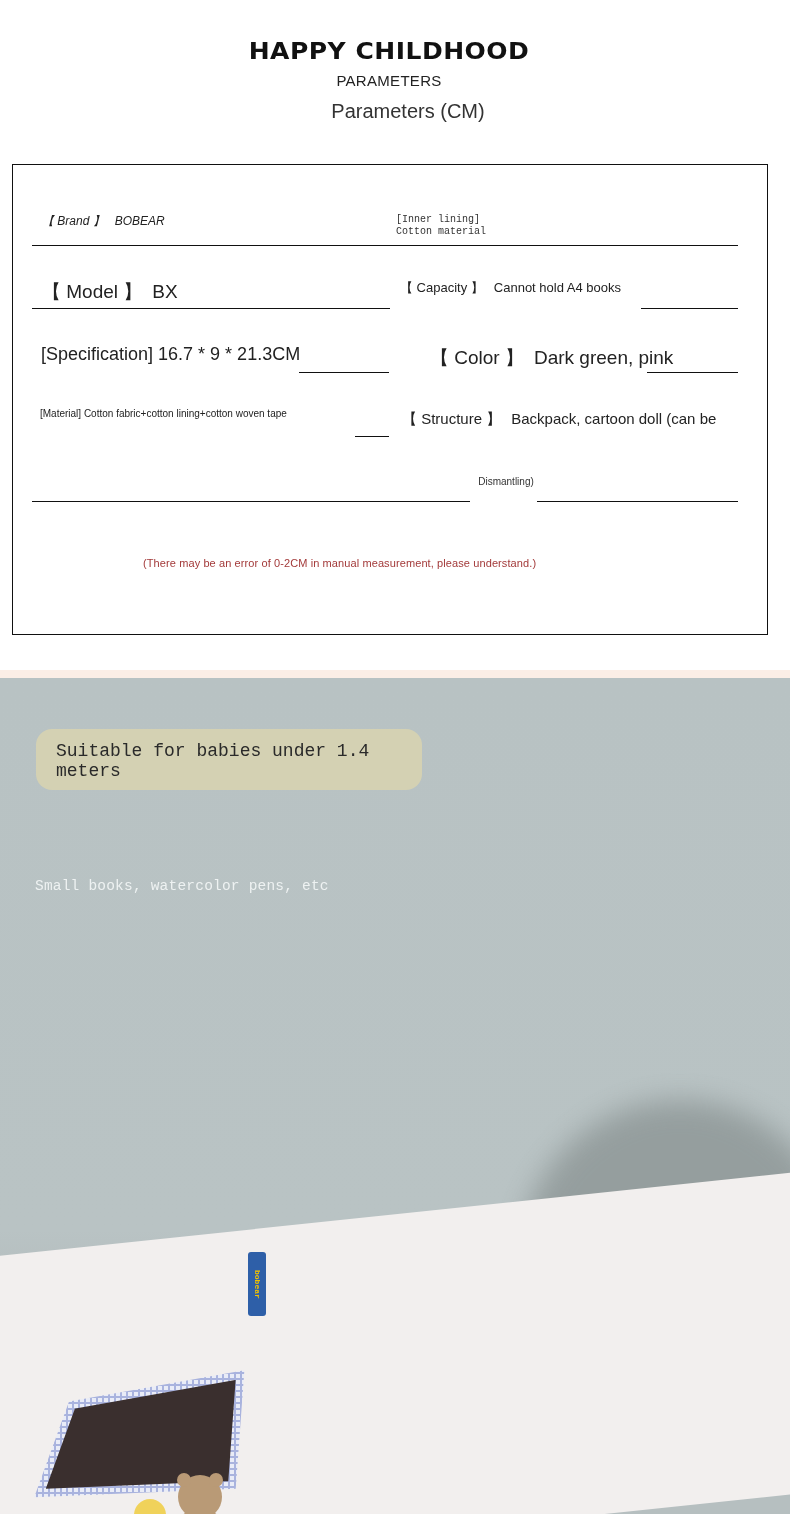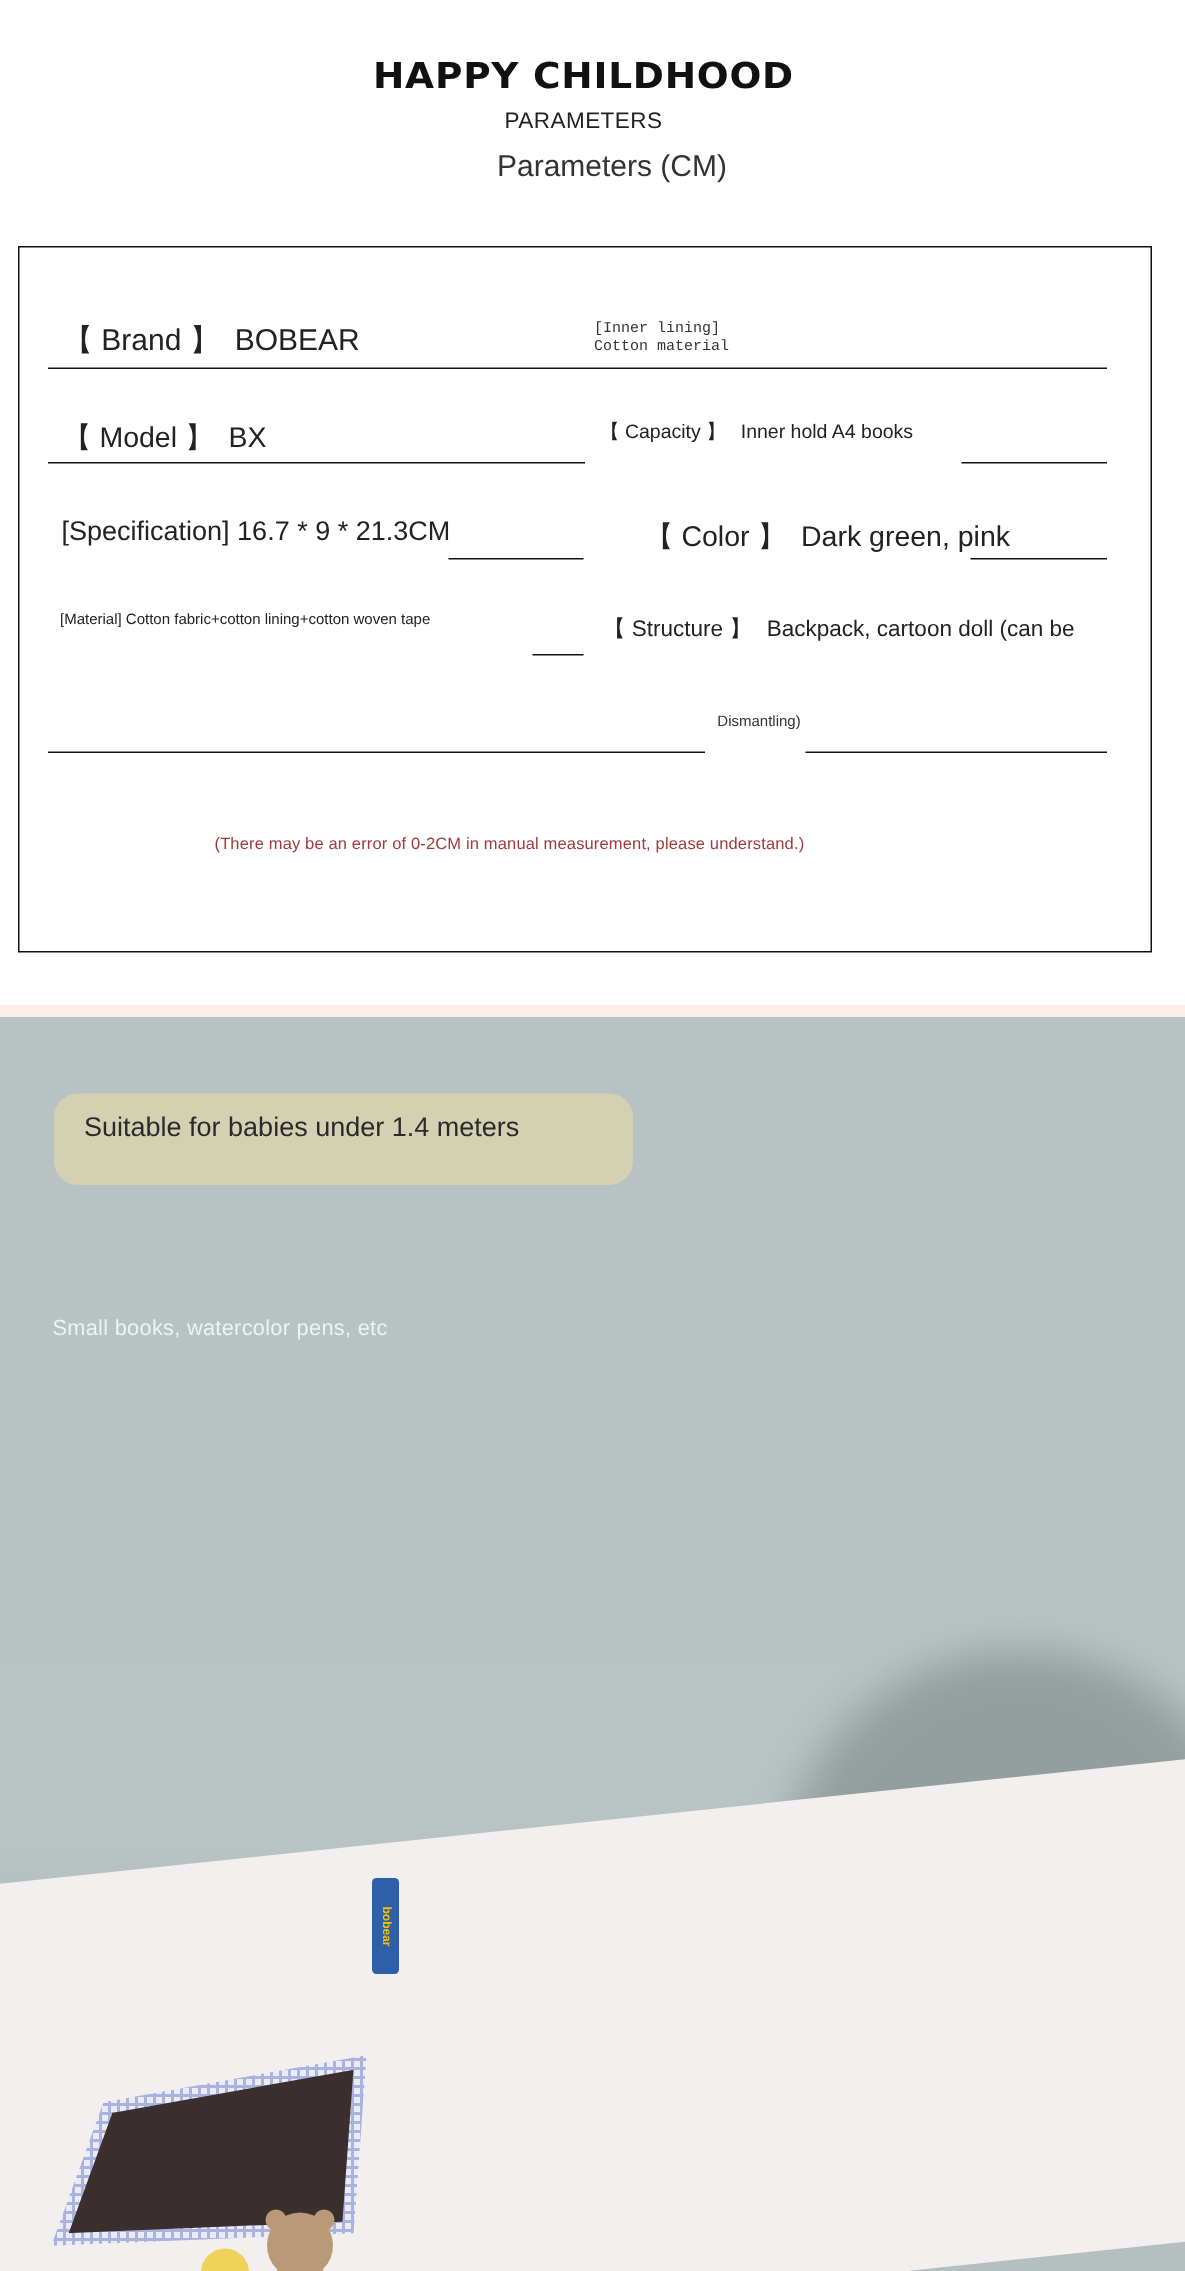--- a/index.html
+++ b/index.html
@@ -33,20 +33,21 @@
   .note {
     position: absolute; left: 143px; top: 557px; font-size: 11px; color: #a33a3a;
     letter-spacing: 0.1px;
   }
 
   
   .photo {
     position: absolute; left: 0; top: 670px; width: 790px; height: 844px;
     background: linear-gradient(#fbeee6 0px, #fbeee6 8px, #b8c2c3 8px, #b9c3c4 560px, #b6bfc0 600px);
     overflow: hidden;
+    font-family: Liberation Mono, monospace;
   }
   .floor {
     position: absolute; left: -40px; top: 590px; width: 900px; height: 320px;
     background: #f2efee; transform: rotate(-6deg); transform-origin: left top;
   }
   .wall-shadow {
     position: absolute; left: 520px; top: 430px; width: 320px; height: 360px;
     background: #8f9898; border-radius: 160px 160px 0 0; filter: blur(14px); opacity: 0.85;
   }
   .pill {
@@ -67,32 +68,32 @@
 </style>
 </head>
 <body>
 
 <div class="title-main">HAPPY CHILDHOOD</div>
 <div class="title-sub">PARAMETERS</div>
 <div class="title-sub2">Parameters (CM)</div>
 
 <div class="param-box"></div>
 
-<div class="ptxt" style="left:42px;top:213px;font-size:20px;">
+<div class="ptxt" style="left:42px;top:213px;font-size:12px;font-style:italic;">
   <span class="lbl">【 Brand 】</span><span>BOBEAR</span>
 </div>
 <div class="ptxt small" style="left:396px;top:214px;width:110px;font-family:Liberation Mono, monospace;">[Inner lining] Cotton material</div>
 <div class="rule" style="left:32px;top:245px;width:706px;"></div>
 
 <div class="ptxt" style="left:42px;top:279px;font-size:19px;">
   <span class="lbl">【 Model 】</span><span>BX</span>
 </div>
 <div class="rule" style="left:32px;top:308px;width:358px;"></div>
 <div class="ptxt" style="left:400px;top:279px;font-size:13px;">
-  <span class="lbl">【 Capacity 】</span><span>Inner hold A4 books</span>
+  <span class="lbl">【 Capacity 】</span><span>Cannot hold A4 books</span>
 </div>
 <div class="rule" style="left:641px;top:308px;width:97px;"></div>
 
 <div class="ptxt" style="left:41px;top:344px;font-size:18px;">
   <span style="margin-right:5px;">[Specification]</span><span>16.7 * 9 * 21.3CM</span>
 </div>
 <div class="rule" style="left:299px;top:372px;width:90px;"></div>
 <div class="ptxt" style="left:402px;top:345px;font-size:19px;margin-left:28px;">
   <span class="lbl">【 Color 】</span><span>Dark green, pink</span>
 </div>

